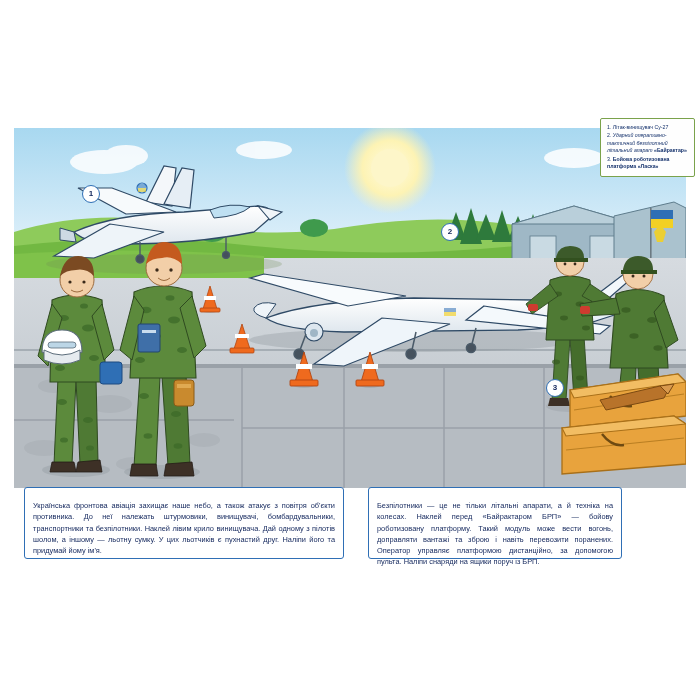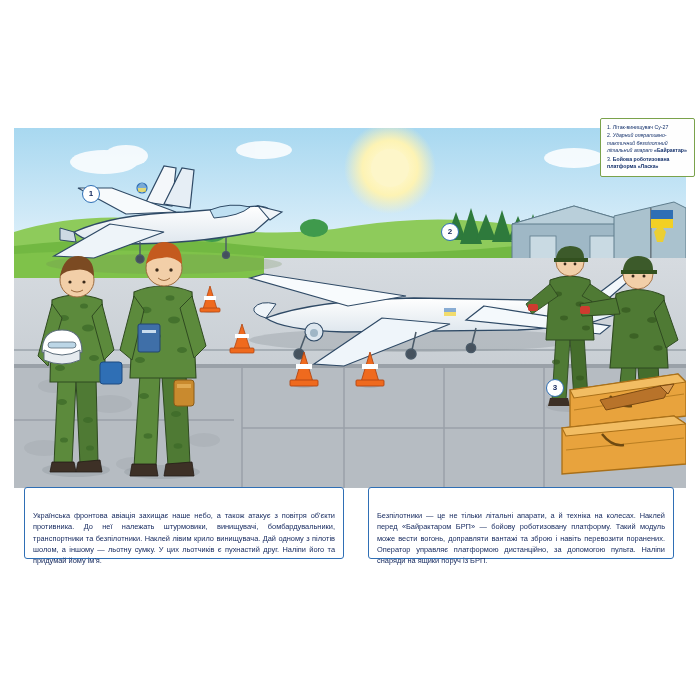--- a/index.html
+++ b/index.html
@@ -58,34 +58,34 @@
   }
   
   .textbox {
     position: absolute;
     top: 487px;
     height: 72px;
     background: #ffffff;
     border: 1px solid #2f6fb5;
     border-radius: 3px;
     box-sizing: border-box;
-    padding: 22px 8px 4px 8px;
+    padding: 12px 8px 4px 8px;
     font-size: 7.4px;
     line-height: 1.52;
     color: #12265c;
     text-align: justify;
     z-index: 30;
   }
   #textbox-left {
     left: 24px;
     width: 320px;
   }
   #textbox-right {
     left: 368px;
-    width: 306px;
+    width: 254px;
   }
   
   .marker {
     position: absolute;
     width: 16px;
     height: 16px;
     border-radius: 50%;
     background: #ffffff;
     border: 1px solid #2f6fb5;
     color: #12265c;

